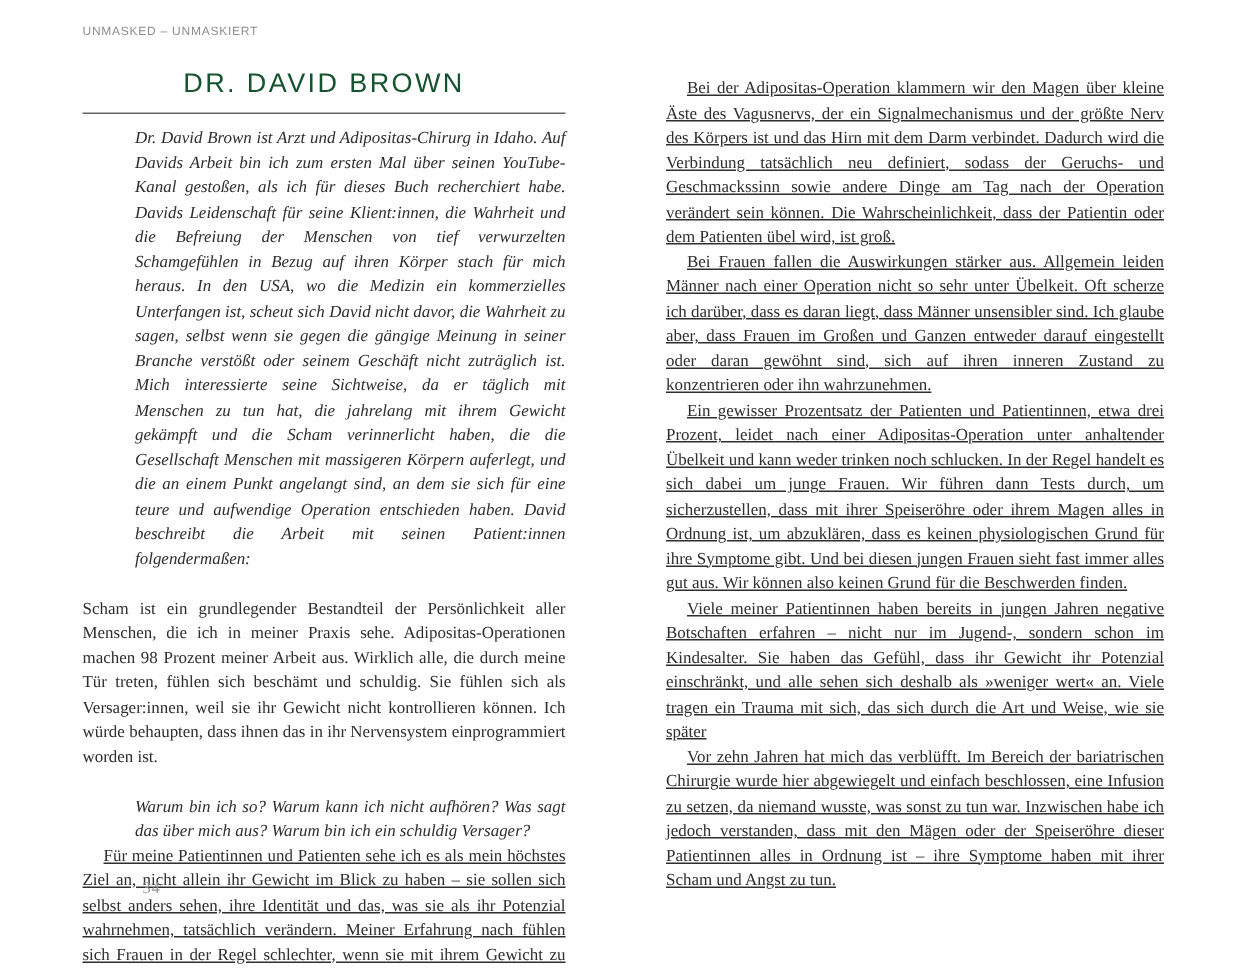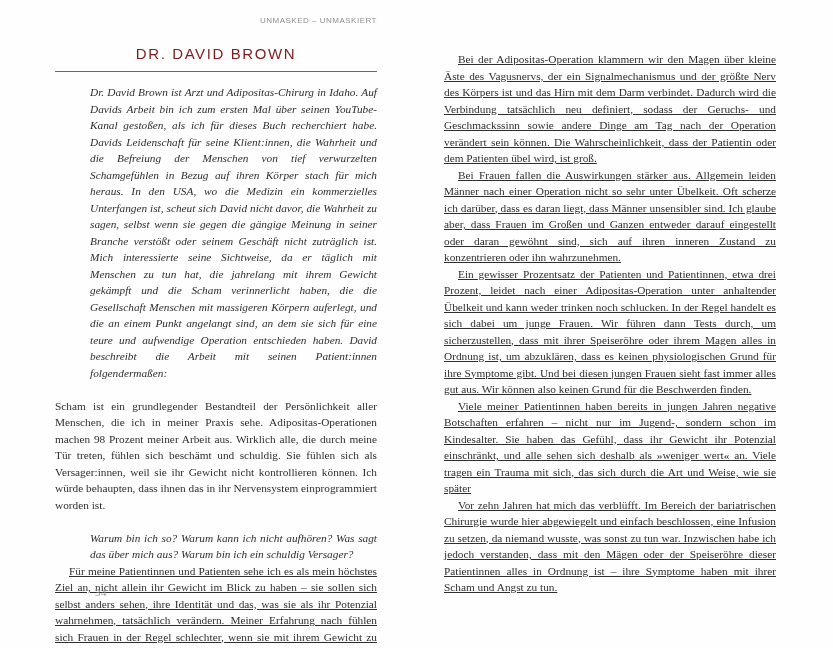--- a/index.html
+++ b/index.html
@@ -8,21 +8,21 @@
     background: #fefefe;
     position: relative;
     overflow: hidden;
     font-family: "Liberation Serif", serif;
   }
   .spread { position: absolute; inset: 0; }
 
   .running-head {
     position: absolute;
     top: 16px;
-    text-align: right;
+    text-align: left;
     font-family: "Liberation Sans", sans-serif;
     font-size: 8px;
     letter-spacing: 0.5px;
     color: #8e8e8e;
     text-transform: uppercase;
     white-space: nowrap;
   }
   .running-head.left  { left: 55px;  width: 322px; }
   .running-head.right { left: 444px; width: 332px; }
 
@@ -30,23 +30,23 @@
     position: absolute;
     left: 55px; top: 45px; width: 322px;
     text-align: center;
     padding-bottom: 9px;
     border-bottom: 1px solid #676767;
   }
   .chapter-head h1 {
     margin: 0;
     font-family: "Liberation Sans", sans-serif;
     font-weight: 500;
-    font-size: 15px;
+    font-size: 18px;
     letter-spacing: 1.6px;
-    color: #7f1d1d;
+    color: #14532d;
     text-transform: uppercase;
   }
 
   .col {
     position: absolute;
     color: #2e2e2e;
     font-size: 11.3px;
     line-height: 16.5px;
     text-align: justify;
     hyphens: auto;

